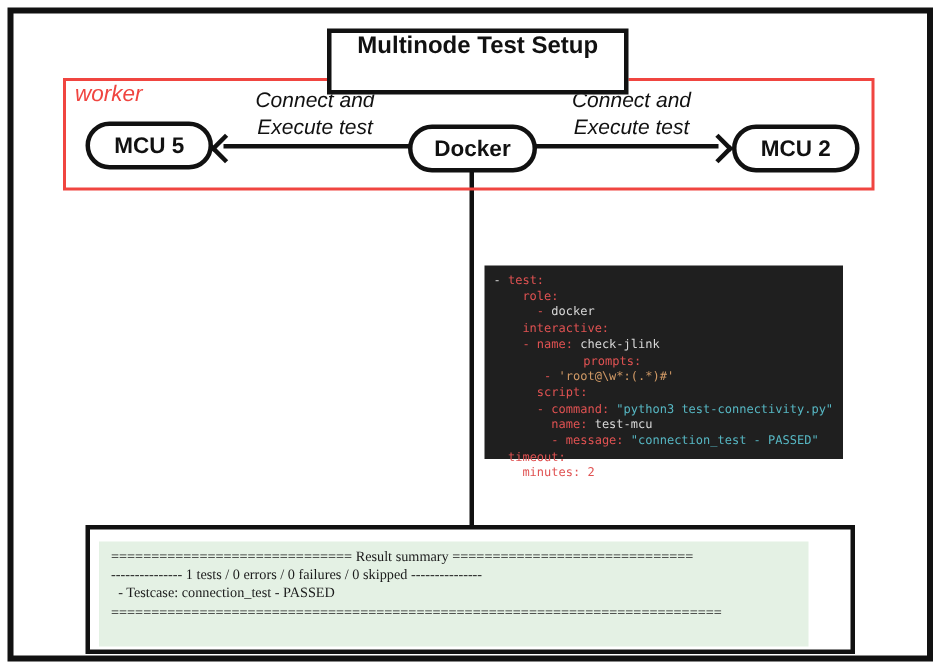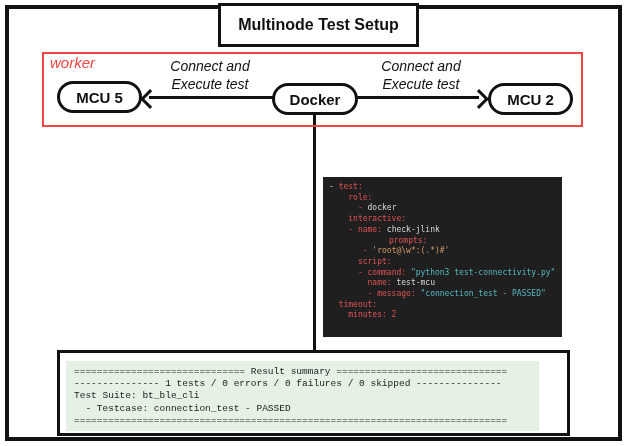--- a/index.html
+++ b/index.html
@@ -6,22 +6,22 @@
   #canvas{
     position:relative;width:629px;height:446px;background:#ffffff;
     overflow:hidden;font-family:"Liberation Sans",sans-serif;color:#111;
   }
   .abs{position:absolute;}
   #outer-border{
     left:5px;top:5px;width:609px;height:428px;
     border:4px solid #111;z-index:1;background:transparent;
   }
   #title-box{
-    left:218px;top:3px;width:195px;height:38px;border:3px solid #111;
-    background:#fff;z-index:5;display:flex;align-items:center;justify-content:center;
+    left:218px;top:19px;width:195px;height:38px;border:3px solid #111;
+    background:#fff;z-index:5;display:flex;justify-content:center;
     font-weight:bold;font-size:16px;
   }
   #worker-box{
     left:42px;top:52px;width:537px;height:71px;border:2px solid #f04540;
     background:transparent;z-index:3;
   }
   #worker-label{
     left:50px;top:54px;font-style:italic;font-size:15px;color:#f04540;z-index:4;
   }
   .node{
@@ -43,32 +43,32 @@
     line-height:18px;z-index:4;font-weight:500;
   }
   #edge-label-left{left:155px;top:57px;}
   #edge-label-right{left:366px;top:57px;}
   #docker-connector{left:313px;top:114px;width:3px;height:237px;background:#111;z-index:2;}
   #print-label{
     left:306px;top:130px;width:220px;text-align:center;font-style:italic;
     font-size:14px;line-height:18px;z-index:4;font-weight:500;
   }
   #code-block{
-    left:323px;top:177px;width:239px;height:160px;box-sizing:border-box;
+    left:323px;top:177px;width:239px;height:129px;box-sizing:border-box;
     padding:5px 6px;z-index:4;font-family:"DejaVu Sans Mono",monospace;
     font-size:8px;line-height:10.7px;
   }
   .code-line{white-space:pre;}
   #result-box{
     left:57px;top:350px;width:513px;height:86px;border:3px solid #111;
     background:#fff;z-index:5;box-sizing:border-box;
   }
   #terminal-output{
     left:66px;top:361px;width:473px;height:70px;box-sizing:border-box;
-    padding:5px 8px;z-index:6;font-family:Liberation Mono, monospace;
+    padding:5px 8px;z-index:6;font-family:Liberation Serif, serif;
     font-size:9.5px;line-height:12.2px;color:#1b1b1b;
   }
   .term-line{white-space:pre;}
 </style>
 </head>
 <body>
 
 <div id="canvas">
 
   <div id="outer-border" class="abs"></div>
@@ -120,18 +120,17 @@
       <div class="code-line"><span style="color: rgb(216, 216, 216);">        </span><span style="color: rgb(224, 82, 82);">name:</span><span style="color: rgb(216, 216, 216);"> test-mcu</span></div>
       <div class="code-line"><span style="color: rgb(216, 216, 216);">        </span><span style="color: rgb(224, 82, 82);">- </span><span style="color: rgb(224, 82, 82);">message:</span><span style="color: rgb(216, 216, 216);"> </span><span style="color: rgb(86, 182, 194);">"connection_test - PASSED"</span></div>
       <div class="code-line"><span style="color: rgb(216, 216, 216);">  </span><span style="color: rgb(224, 82, 82);">timeout:</span></div>
       <div class="code-line"><span style="color: rgb(216, 216, 216);">    </span><span style="color: rgb(224, 82, 82);">minutes:</span><span style="color: rgb(224, 82, 82);"> 2</span></div>
     </div>
 
   <div id="result-box" class="abs"></div>
   <div id="terminal-output" class="abs" style="background: rgb(228, 241, 228);">
       <div class="term-line">============================== Result summary ==============================</div>
       <div class="term-line">--------------- 1 tests / 0 errors / 0 failures / 0 skipped ---------------</div>
-      <div class="term-line">Test Suite: bt_ble_cli</div>
       <div class="term-line">  - Testcase: connection_test - PASSED</div>
       <div class="term-line">============================================================================</div>
     </div>
 
 </div>
 
 </body></html>

